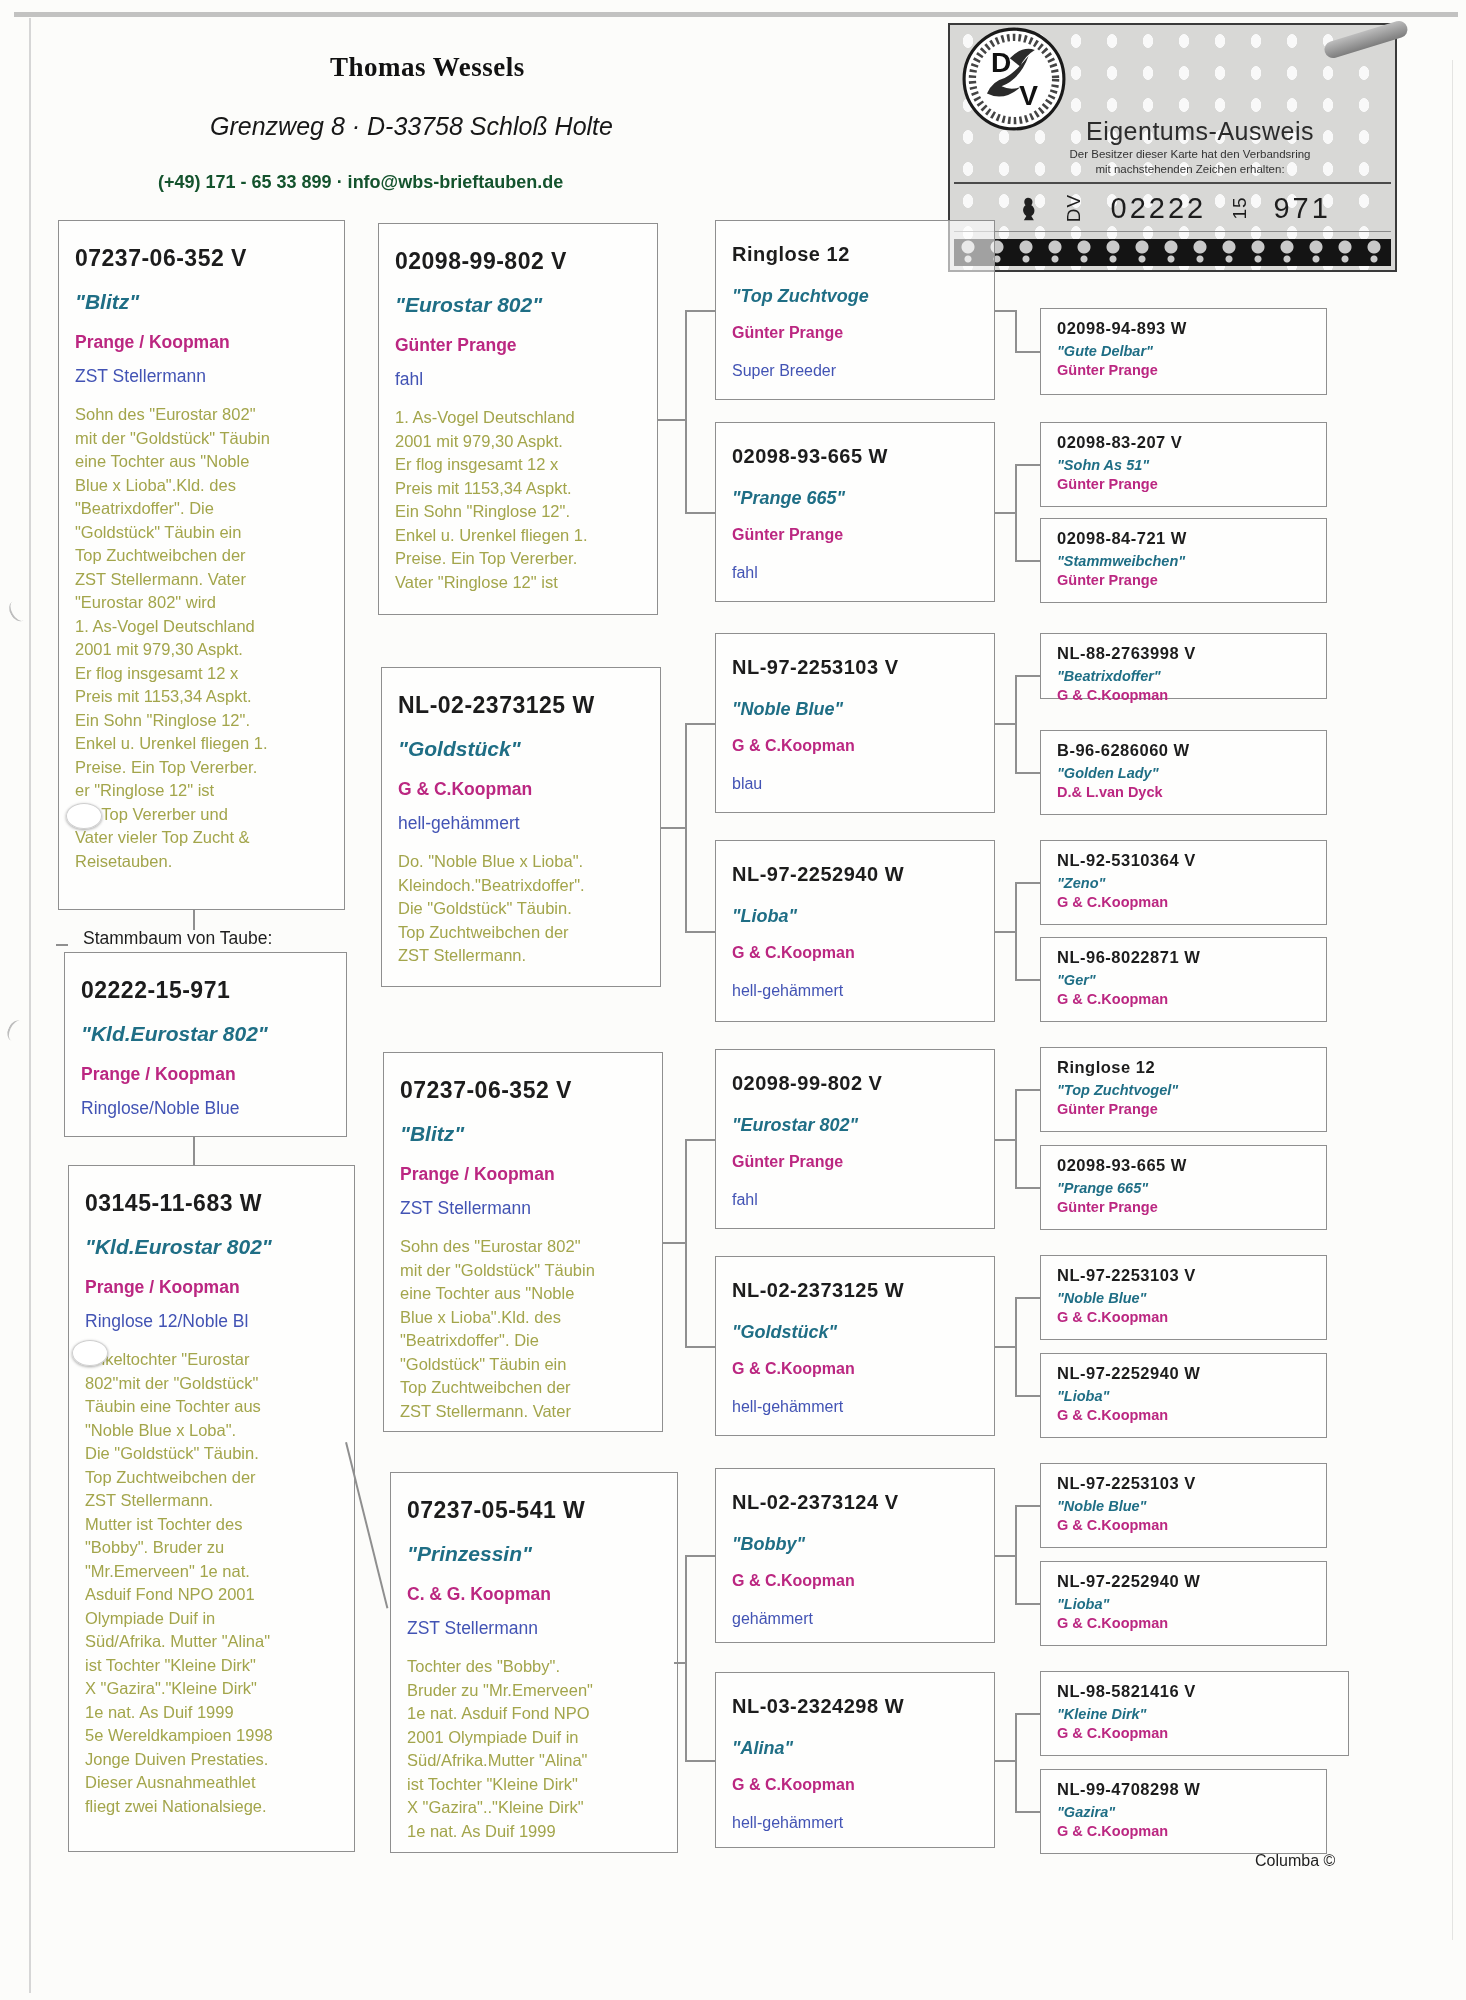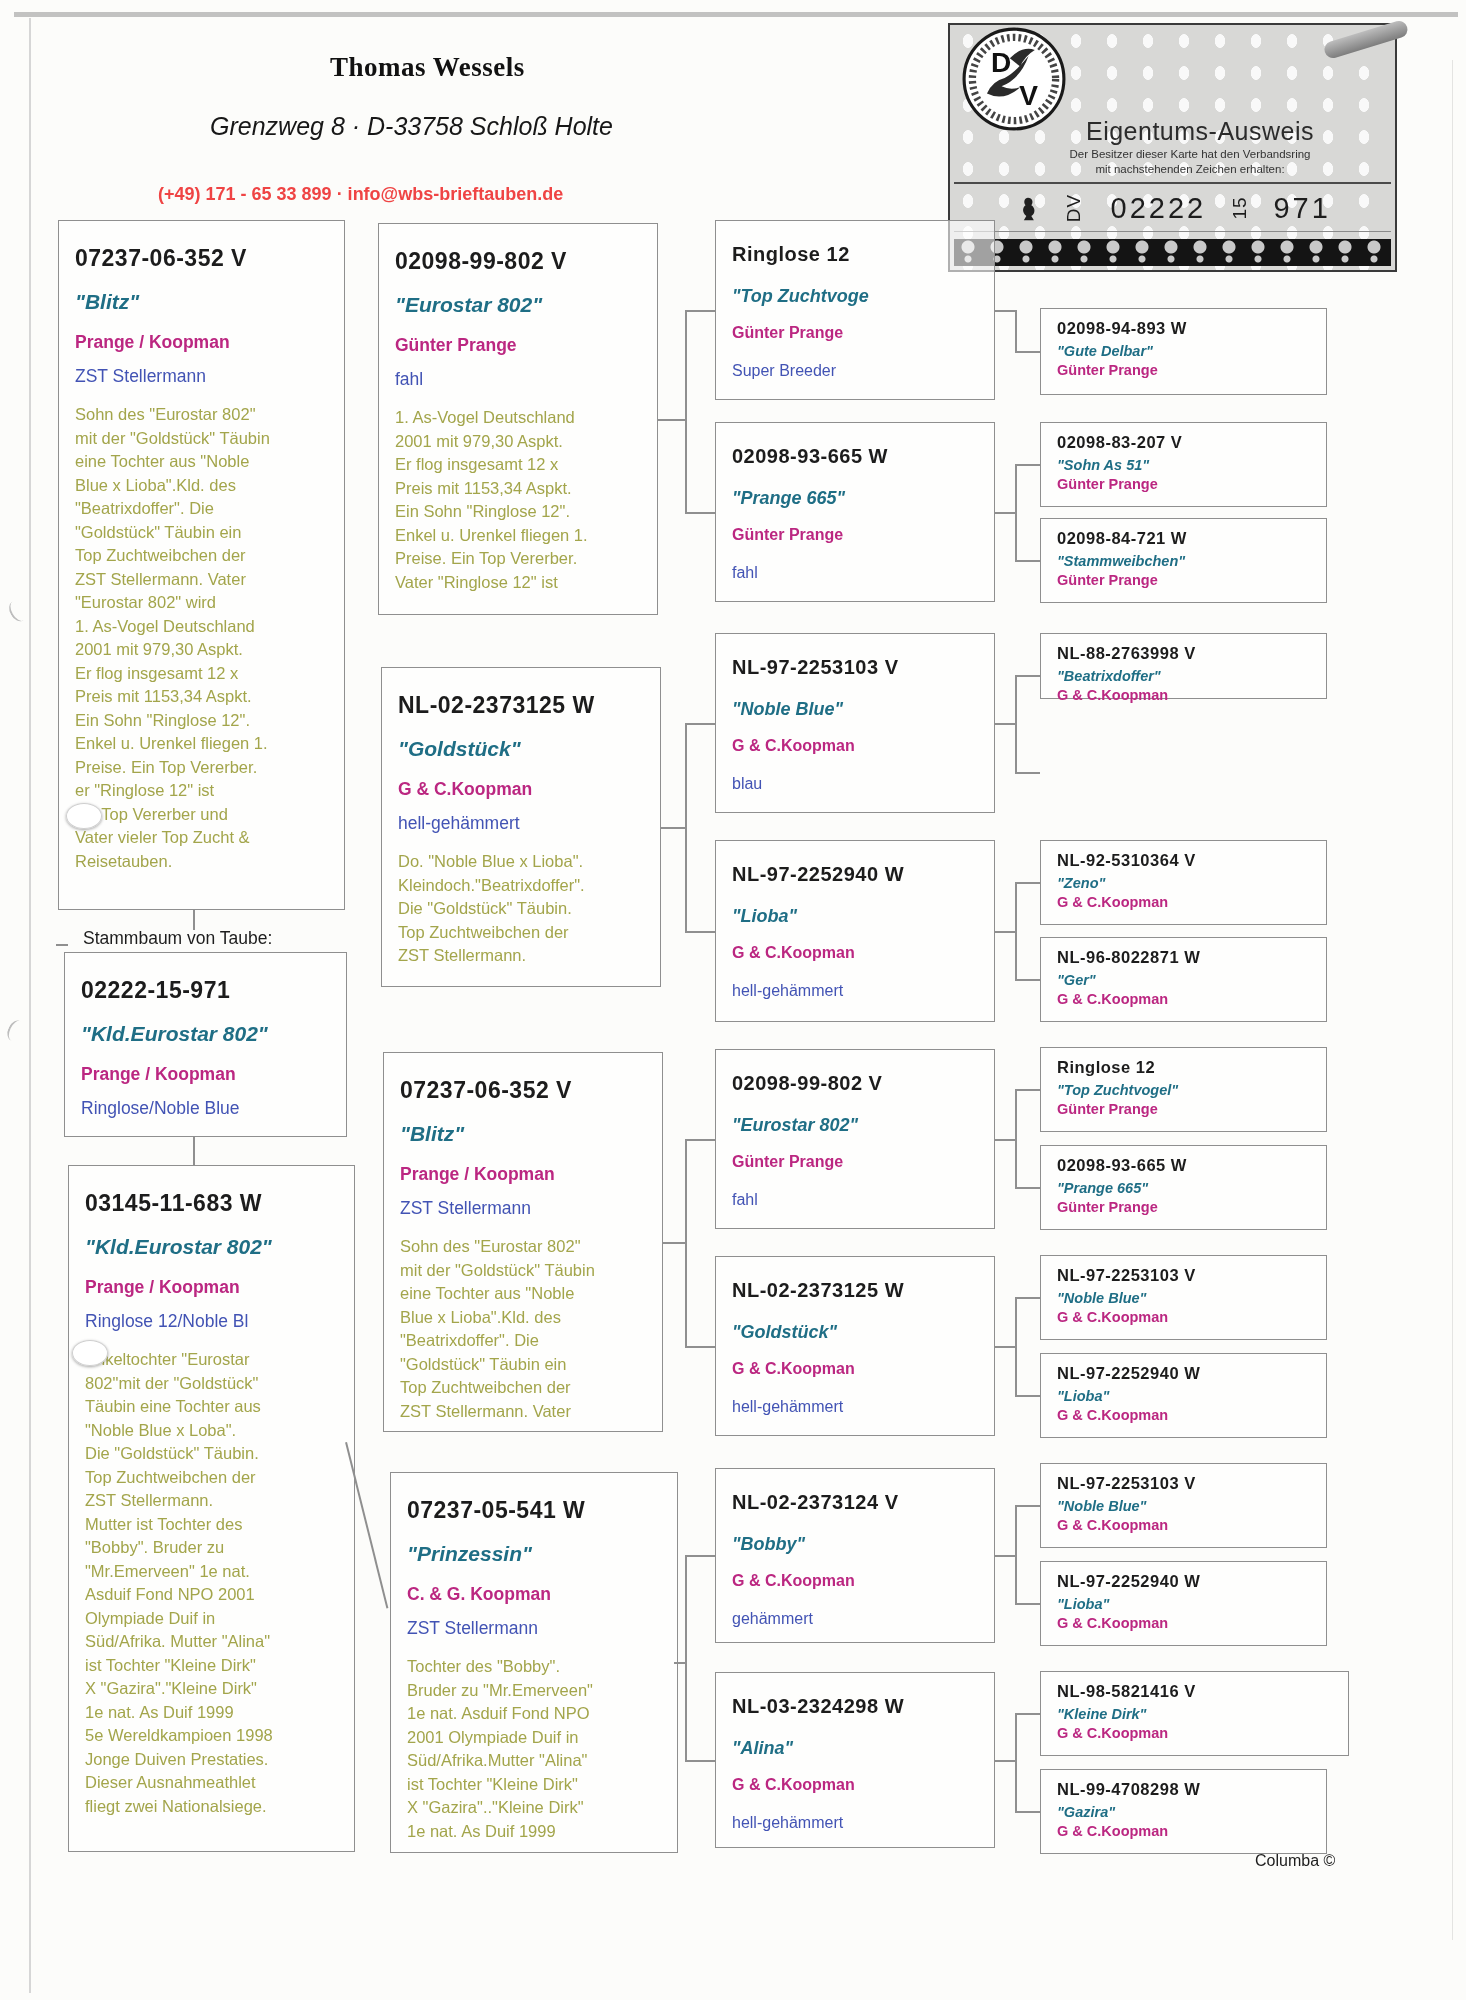--- a/index.html
+++ b/index.html
@@ -8,21 +8,21 @@
   
   .scan-top{position:absolute;left:14px;top:12px;width:1444px;height:5px;background:#b3b3b3;opacity:.8;}
   .scan-left{position:absolute;left:29px;top:18px;width:2px;height:1975px;background:#d6d6d6;}
   .scan-right{position:absolute;left:1452px;top:60px;width:1px;height:1880px;background:#e4e4e2;}
   .punch{position:absolute;width:36px;height:26px;border-radius:50%;background:#fff;
          box-shadow:0 1px 3px rgba(0,0,0,.25), inset 0 0 0 1px #cfcfcf;}
   
   .lh-name{position:absolute;left:330px;top:52px;font-family:"Liberation Serif",serif;
            font-weight:bold;font-size:27px;letter-spacing:.5px;color:#111;}
   .lh-addr{position:absolute;left:202px;top:112px;font-style:italic;font-size:25px;color:#171717;margin-left:8px;}
-  .lh-phone{position:absolute;left:158px;top:184px;font-weight:bold;font-size:18px;color:#ef4444;}
+  .lh-phone{position:absolute;left:158px;top:172px;font-weight:bold;font-size:18px;color:#14532d;}
   
   .card{position:absolute;left:948px;top:23px;width:449px;height:249px;background:#d8d8d6;
         border:2px solid #3a3a3a;box-sizing:border-box;
         background-image:radial-gradient(ellipse 9px 12px at 50% 50%, rgba(255,255,255,.85) 55%, rgba(255,255,255,0) 60%);
         background-size:36px 32px;}
   .card-head{position:absolute;left:0;top:0;width:100%;height:82px;background:#101010;}
   .card-org{position:absolute;left:150px;top:14px;width:290px;color:#f4f4f4;font-weight:bold;
             font-size:19.5px;line-height:25px;}
   .card-logo{position:absolute;left:12px;top:2px;width:104px;height:104px;z-index:3;}
   .card-title{position:absolute;left:90px;top:92px;width:320px;text-align:center;
@@ -294,20 +294,25 @@
   <div class="pbox c4" style="left:1040px;top:518px;width:287px;height:85px;">
     <div class="ring">02098-84-721 W</div>
     <div class="pname">"Stammweibchen"</div>
     <div class="breeder">Günter Prange</div>
   </div>
   <div class="pbox c4" style="left:1040px;top:633px;width:287px;height:66px;">
     <div class="ring">NL-88-2763998 V</div>
     <div class="pname">"Beatrixdoffer"</div>
     <div class="breeder">G &amp; C.Koopman</div>
   </div>
+  <div class="pbox c4" style="left:1040px;top:730px;width:287px;height:85px;">
+    <div class="ring">B-96-6286060 W</div>
+    <div class="pname">"Golden Lady"</div>
+    <div class="breeder">D.&amp; L.van Dyck</div>
+  </div>
   <div class="pbox c4" style="left:1040px;top:840px;width:287px;height:85px;">
     <div class="ring">NL-92-5310364 V</div>
     <div class="pname">"Zeno"</div>
     <div class="breeder">G &amp; C.Koopman</div>
   </div>
   <div class="pbox c4" style="left:1040px;top:937px;width:287px;height:85px;">
     <div class="ring">NL-96-8022871 W</div>
     <div class="pname">"Ger"</div>
     <div class="breeder">G &amp; C.Koopman</div>
   </div>

